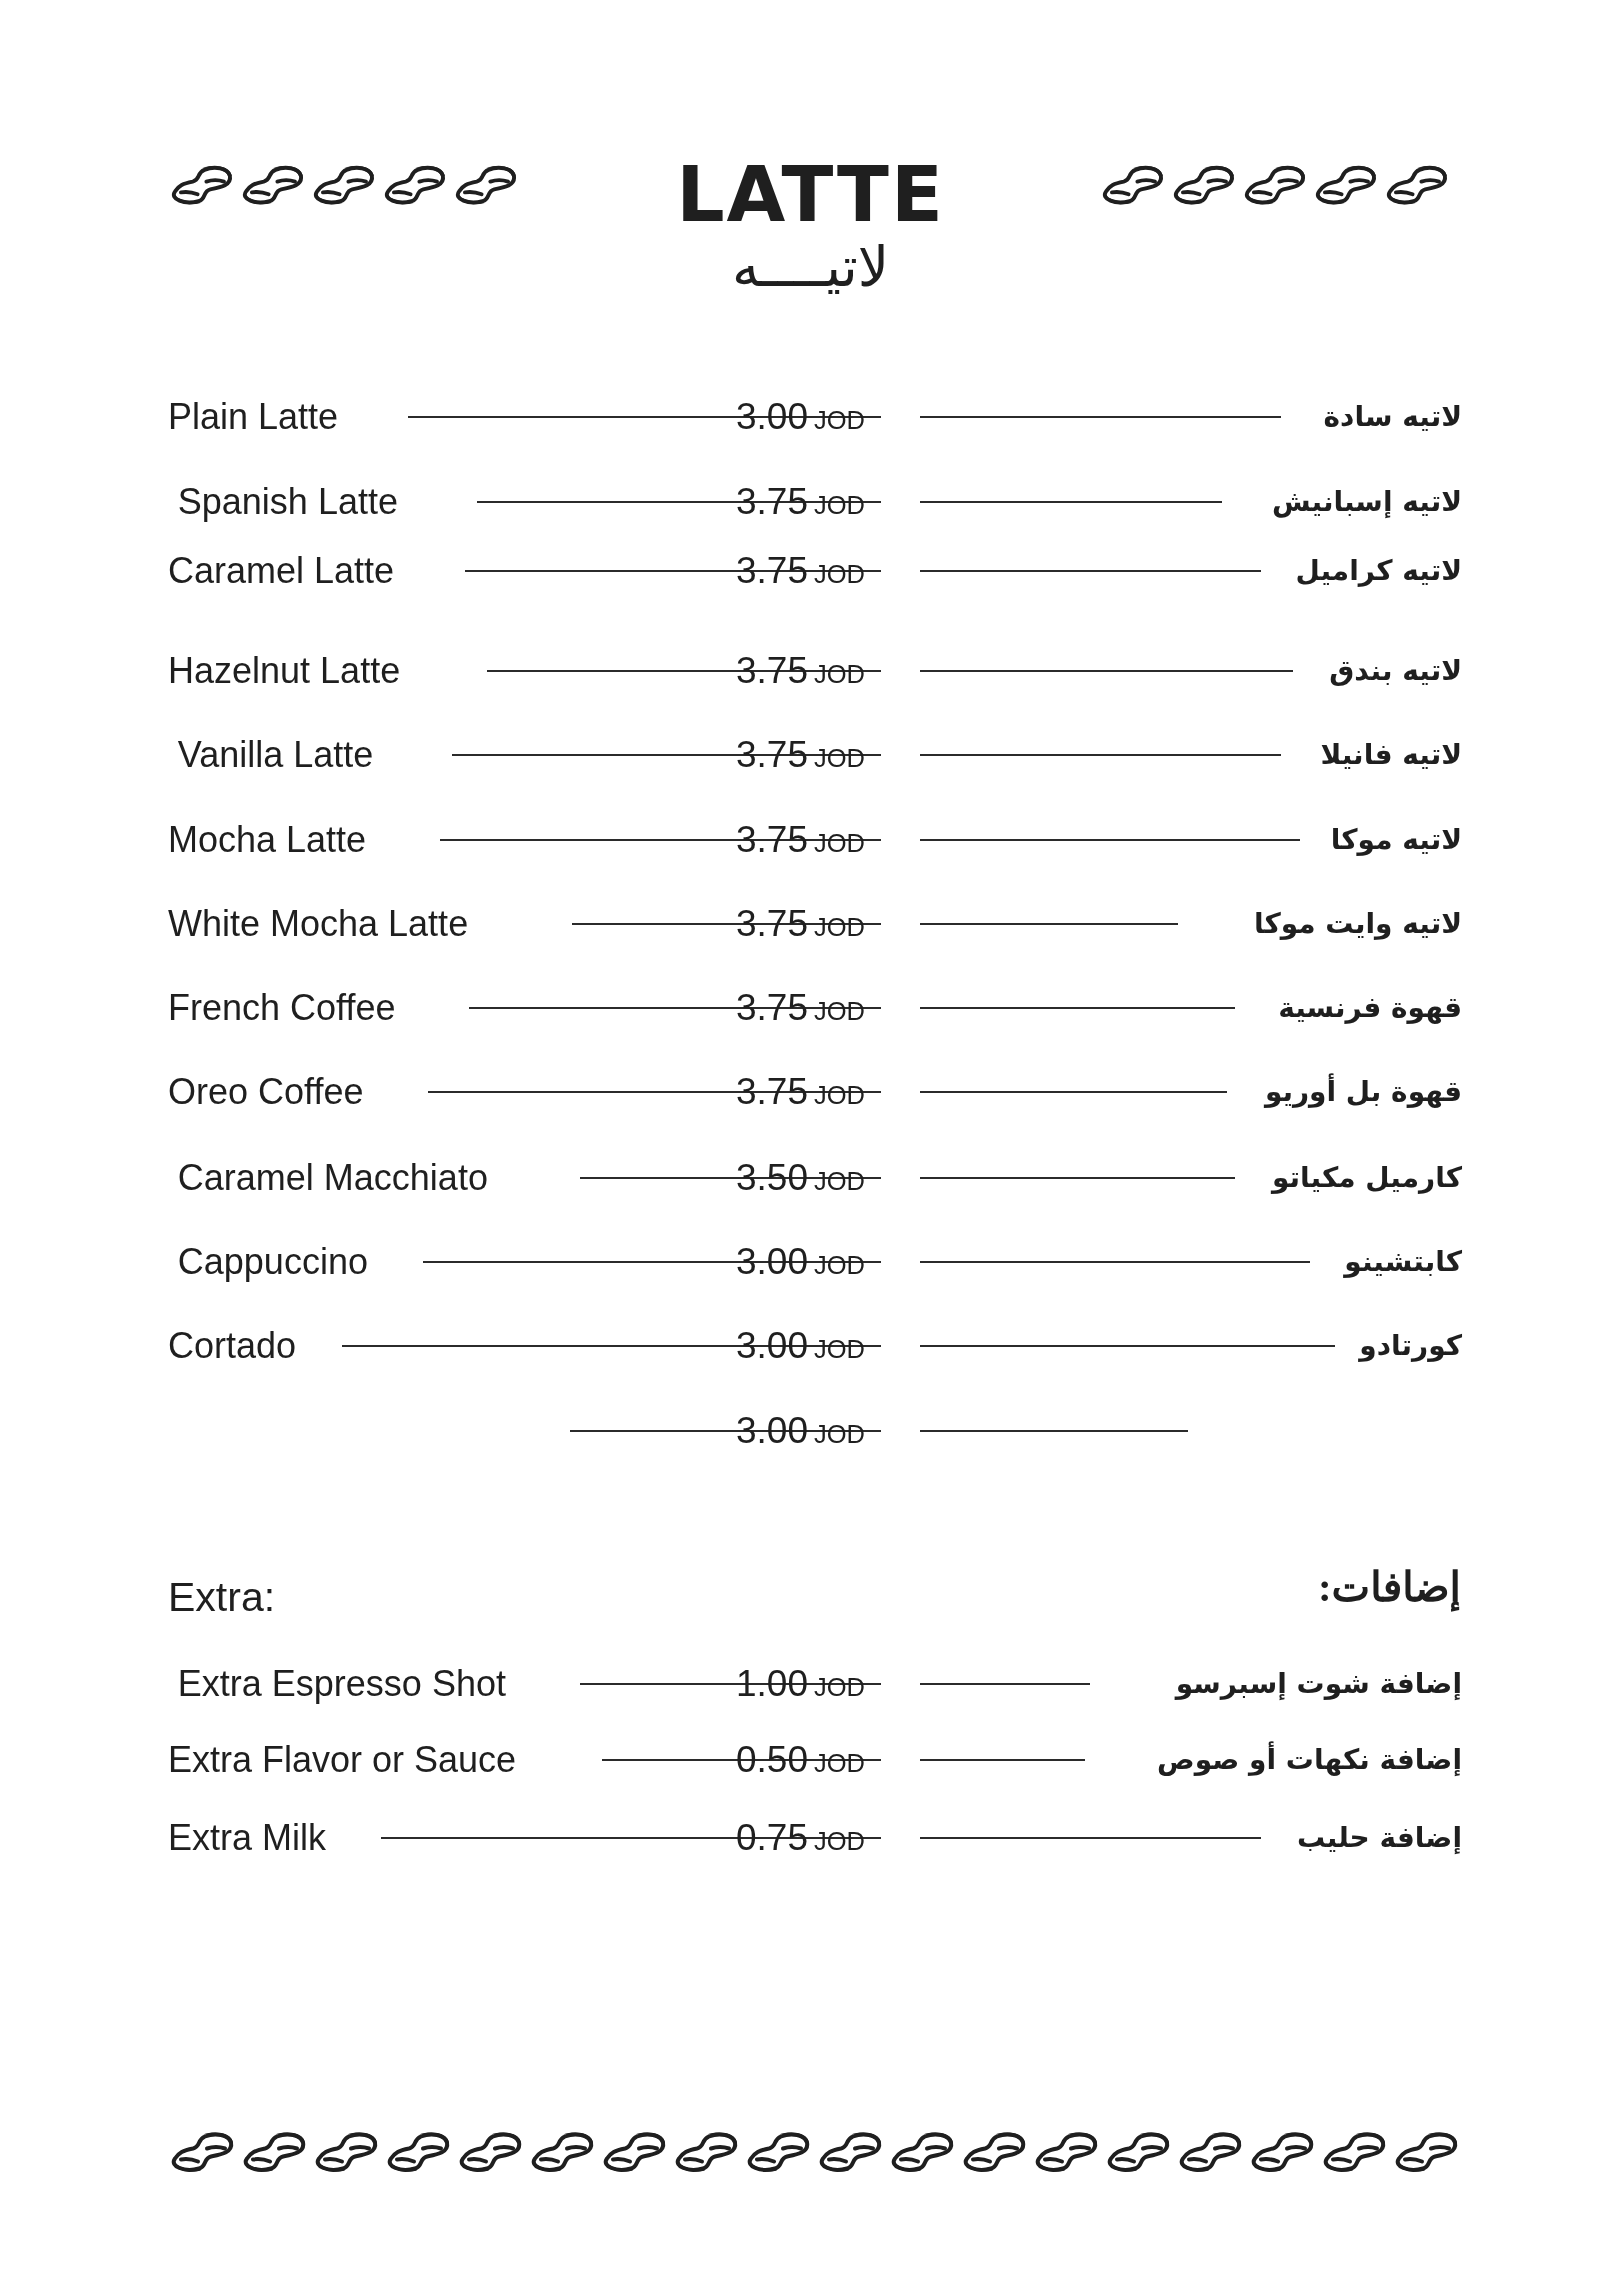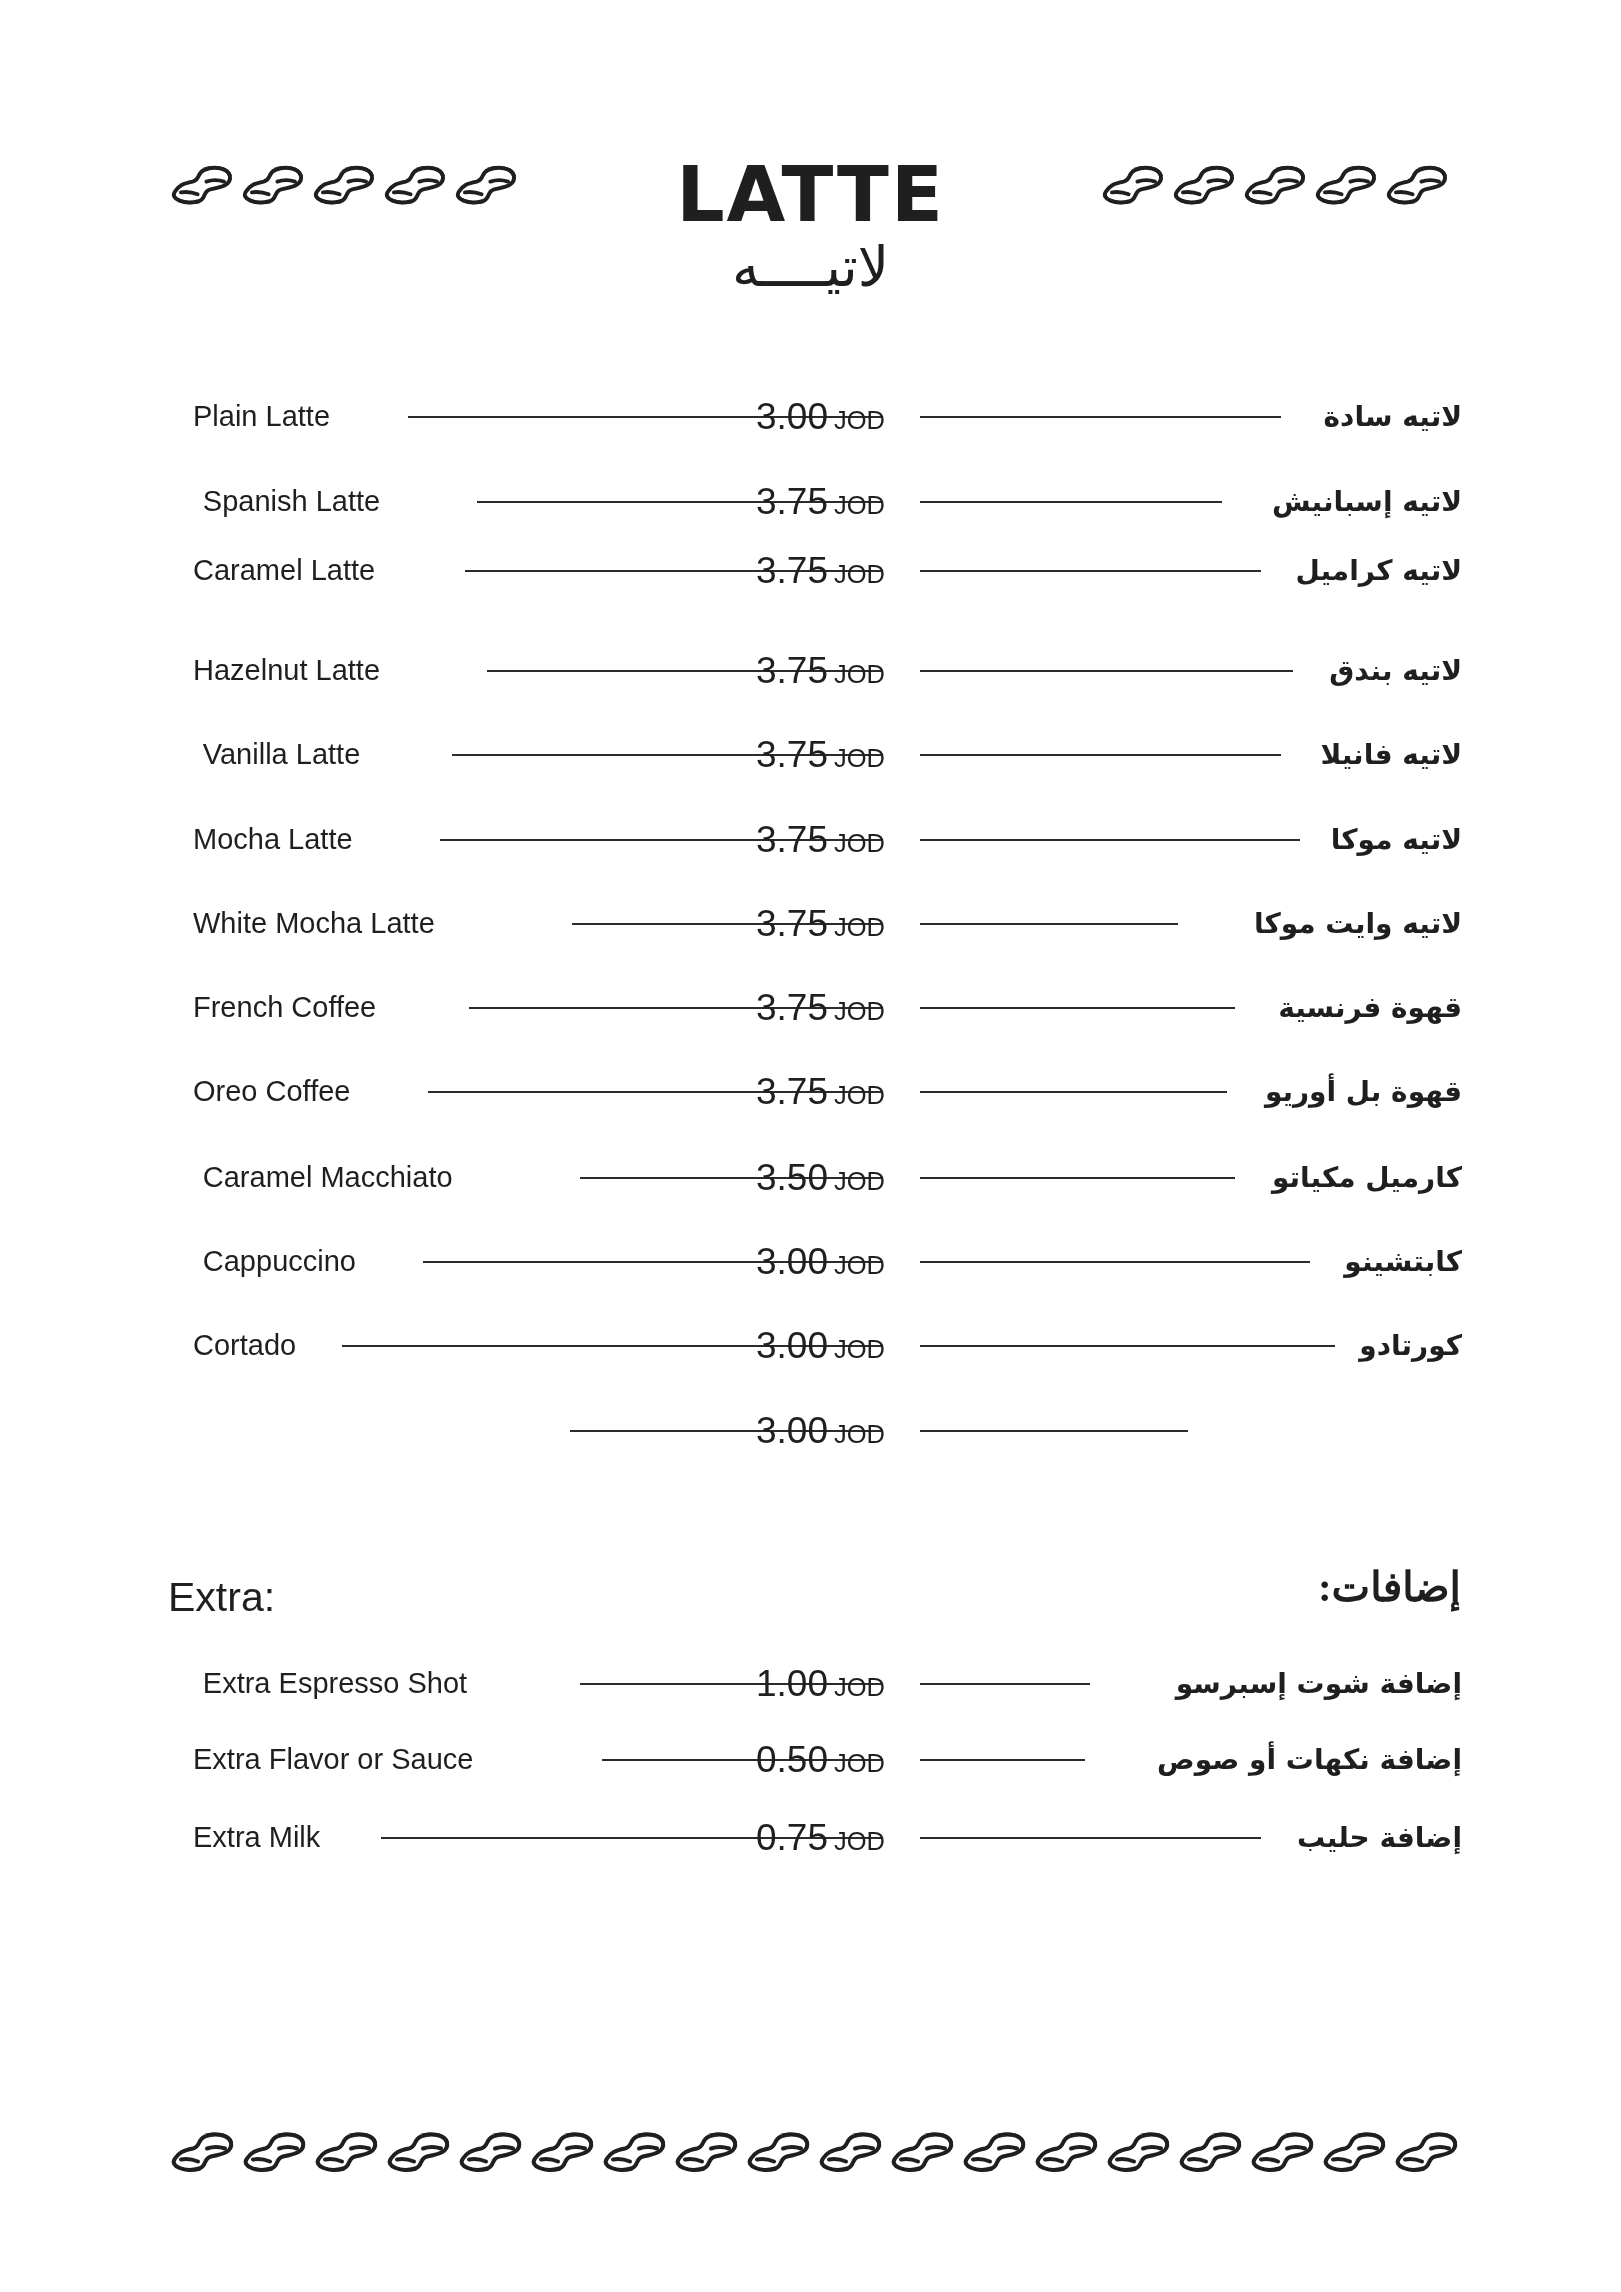--- a/index.html
+++ b/index.html
@@ -10,26 +10,26 @@
   .bean-strip svg { display: block; }
 
   .title-en { position: absolute; top: 157px; left: 0; width: 100%; text-align: center;
               font-family: "DejaVu Sans", sans-serif; font-weight: bold; font-size: 76px;
               letter-spacing: 2px; color: #1f1f1f; line-height: 1; }
   .title-ar { position: absolute; top: 240px; left: 0; width: 100%; text-align: center;
               font-family: "DejaVu Sans", sans-serif; font-weight: normal; font-size: 55px;
               color: #1f1f1f; line-height: 1; direction: rtl; }
 
   .row { position: absolute; left: 168px; width: 1294px; height: 59px; }
-  .en-name { position: absolute; left: 0; top: 0; font-size: 29px; line-height: 59px;
-             white-space: nowrap; font-family: "Liberation Sans", sans-serif; margin-left: 25px; }
+  .en-name { position: absolute; left: 0; top: 0; font-size: 36px; line-height: 59px;
+             white-space: nowrap; font-family: "Liberation Sans", sans-serif; }
   .line { position: absolute; height: 2px; background: #2b2b2b; top: 29px; }
   .line-left { right: 581px; }
   .price { position: absolute; left: 568px; top: 0; line-height: 59px; white-space: nowrap; }
-  .price-num { font-size: 37px; font-family: "Liberation Sans", sans-serif; margin-left: 20px; }
+  .price-num { font-size: 37px; font-family: "Liberation Sans", sans-serif; }
   .price-cur { font-size: 25.5px; margin-left: 5.9px; font-family: "Liberation Sans", sans-serif; }
   .line-right { left: 752px; }
   .ar-name { position: absolute; right: 0; top: 0; font-size: 28px; line-height: 59px;
              white-space: nowrap; direction: rtl; font-weight: bold;
              font-family: "DejaVu Sans", sans-serif; }
 
   .extra-en { position: absolute; left: 168px; top: 1568px; font-size: 41px;
               line-height: 59px; font-family: "Liberation Sans", sans-serif; }
   .extra-ar { position: absolute; right: 160px; top: 1558px; font-size: 41px; font-weight: bold;
               line-height: 59px; direction: rtl; font-family: Liberation Serif, serif; }

